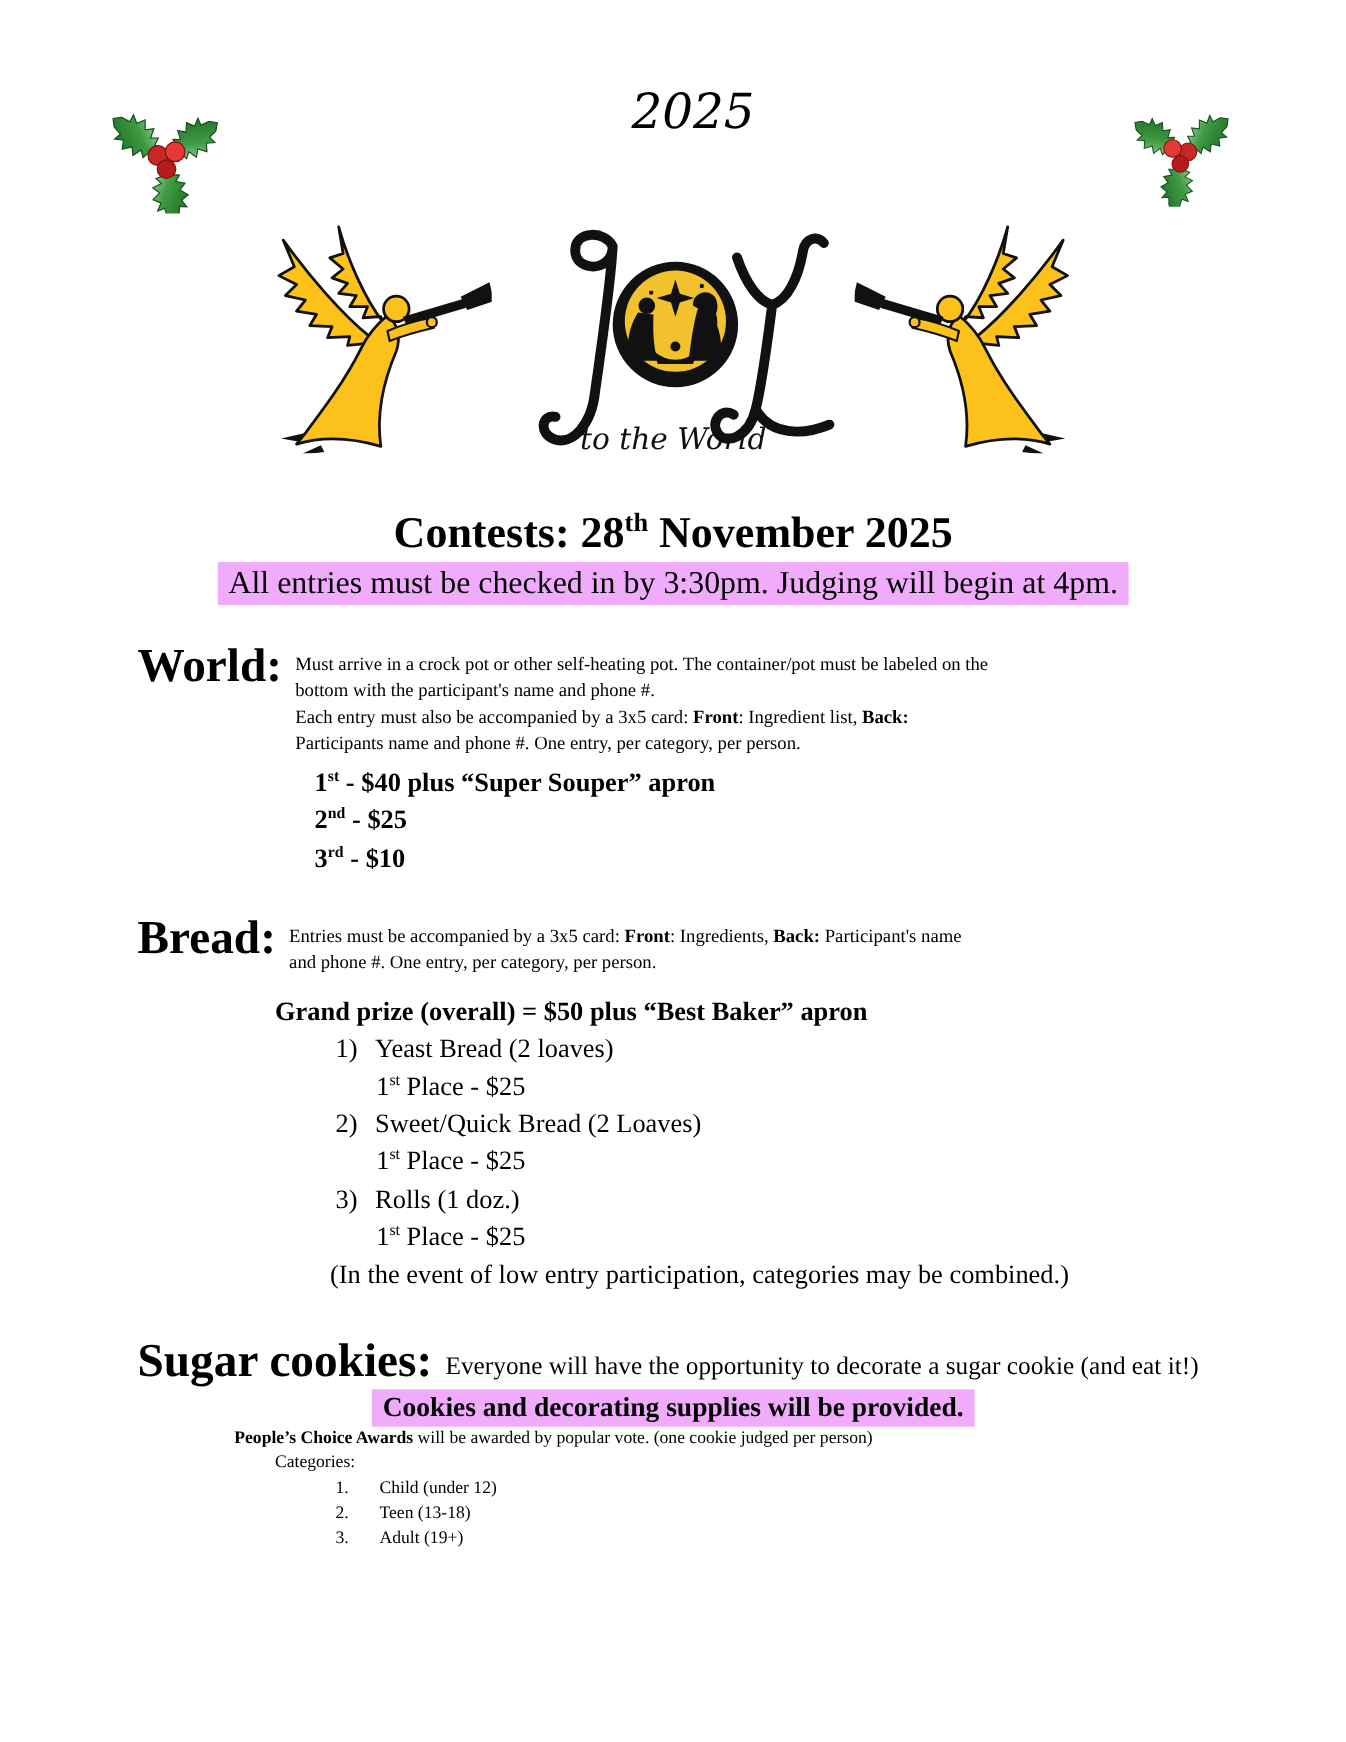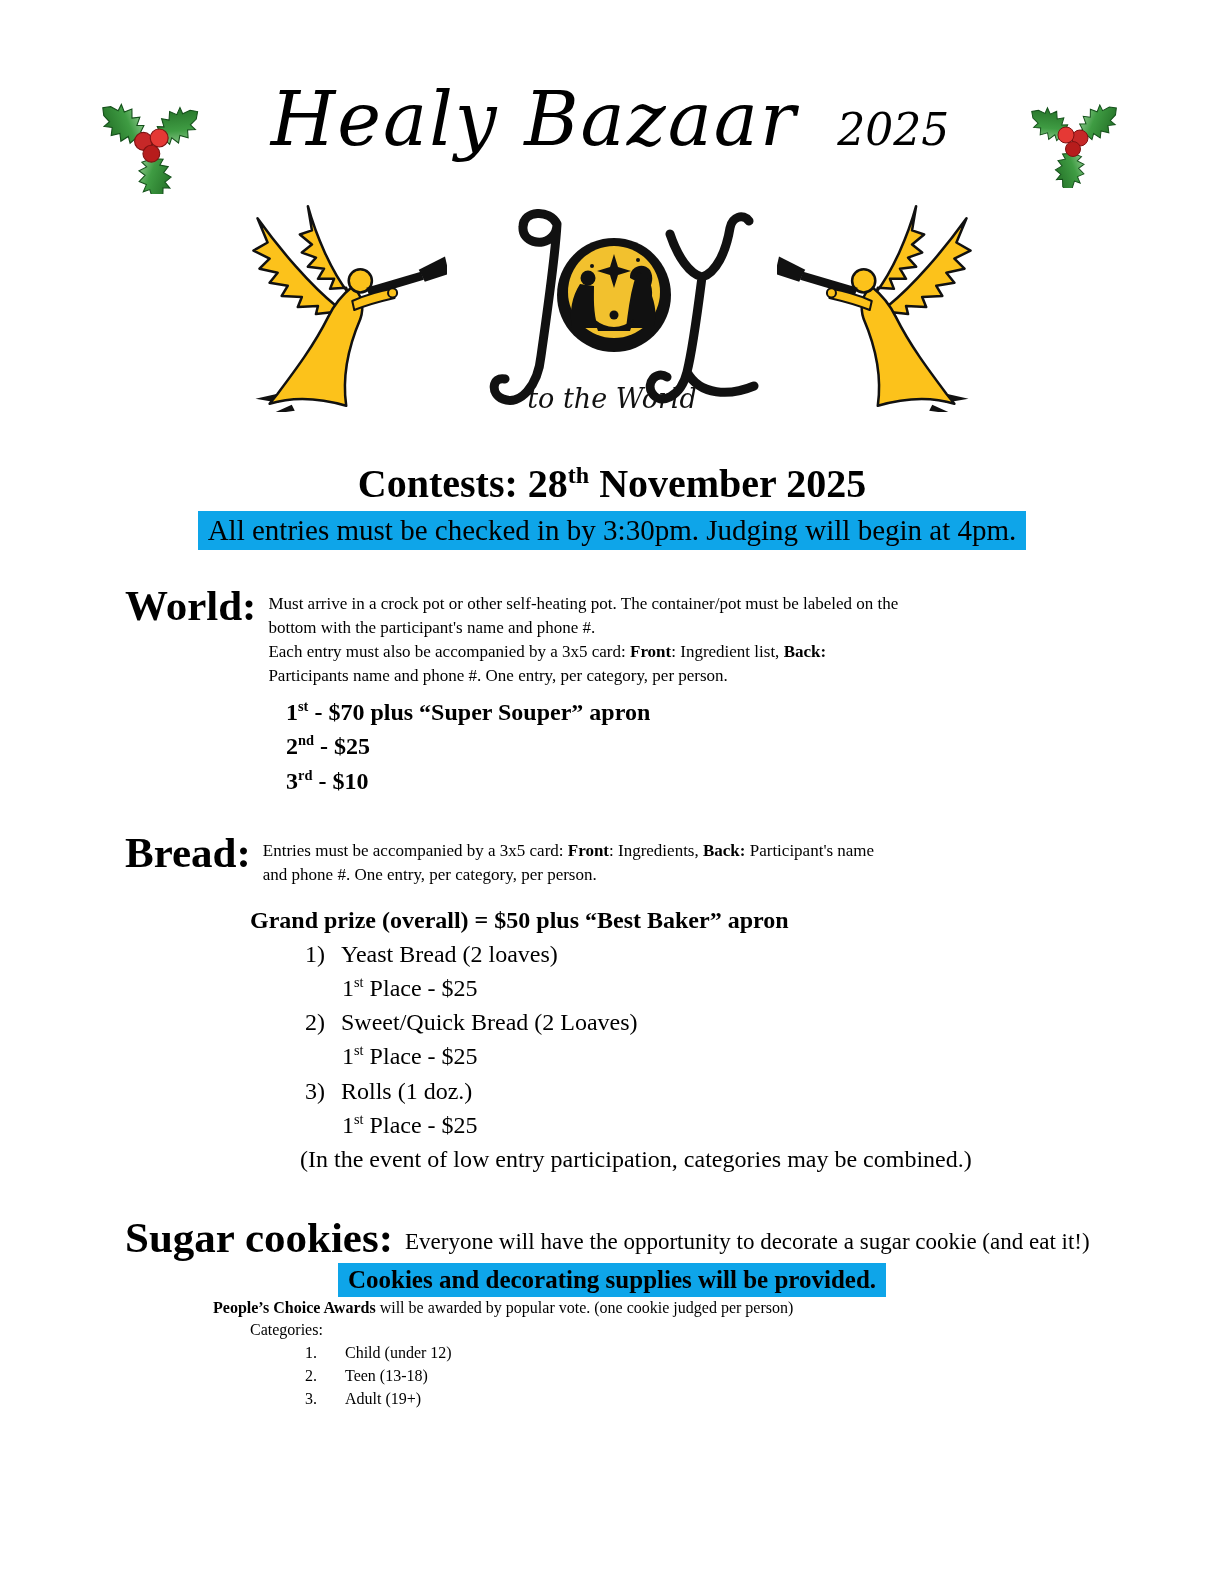--- a/index.html
+++ b/index.html
@@ -24,21 +24,21 @@
   .main-title .year { font-size:44px; margin-left:40px; }
 
   .art-row { margin-top:6px; display:flex; justify-content:center; }
   .angel { width:252px; height:212px; flex:none; }
   .angel-right { transform:scaleX(-1); }
   .joy { width:302px; height:220px; margin:0 14px; flex:none; }
 
   
   .contests-heading { margin-top:40px; text-align:center; font-weight:bold; font-size:40px; }
   sup { font-size:60%; vertical-align:super; line-height:0; }
-  .banner { background:#0ea5e9; width:fit-content; margin:4px auto 0 auto; padding:3px 10px; }
+  .banner { background:#f0abfc; width:fit-content; margin:4px auto 0 auto; padding:3px 10px; }
   .banner-1 { font-size:29px; }
   .banner-2 { font-size:25px; font-weight:bold; }
 
   
   .section-flex { display:flex; align-items:flex-start; margin-left:125px; margin-right:80px; }
   .section-heading { font-size:43px; font-weight:bold; line-height:1.0; margin-right:12px; white-space:nowrap; }
   .section-body { font-size:17px; line-height:1.42; padding-top:8px; }
   .nowrap { white-space:nowrap; }
 
   .soup-section { margin-top:34px; }
@@ -95,21 +95,20 @@
   </defs>
 </svg>
 
 <div class="page">
 
   <div class="title-row">
     <svg class="holly holly-left" viewBox="0 0 100 100">
         <use href="#hollySprig"></use>
       </svg>
     <div class="main-title">
-      <span class="name">Healy Bazaar</span>
       <span class="year">2025</span>
     </div>
     <svg class="holly holly-right" viewBox="0 0 100 100">
         <use href="#hollySprig"></use>
       </svg>
   </div>
 
   <div class="art-row">
     <svg class="angel" viewBox="0 0 250 210">
         <use href="#angelArt"></use>
@@ -150,21 +149,21 @@
     <div class="section-body">
       <div class="nowrap">Must arrive in a crock pot or other self-heating pot. The container/pot must be labeled on the</div>
       <div class="nowrap">bottom with the participant's name and phone #.</div>
       <div class="nowrap"><span>Each entry must also be accompanied by a 3x5 card: </span><b>Front</b><span>: Ingredient list, </span><b>Back:</b></div>
       <div class="nowrap">Participants name and phone #. One entry, per category, per person.</div>
     </div>
   </div>
 
   <div class="prizes-block">
     <div class="prizes-items">
-      <div><span>1</span><sup>st</sup><span> - $70 plus “Super Souper” apron</span></div>
+      <div><span>1</span><sup>st</sup><span> - $40 plus “Super Souper” apron</span></div>
       <div><span>2</span><sup>nd</sup><span> - $25</span></div>
       <div><span>3</span><sup>rd</sup><span> - $10</span></div>
     </div>
   </div>
 
   <div class="section-flex bread-section">
     <div class="section-heading">Bread:</div>
     <div class="section-body">
       <div class="nowrap"><span>Entries must be accompanied by a 3x5 card: </span><b>Front</b><span>: Ingredients, </span><b>Back:</b><span> Participant's name</span></div>
       <div class="nowrap">and phone #. One entry, per category, per person.</div>

